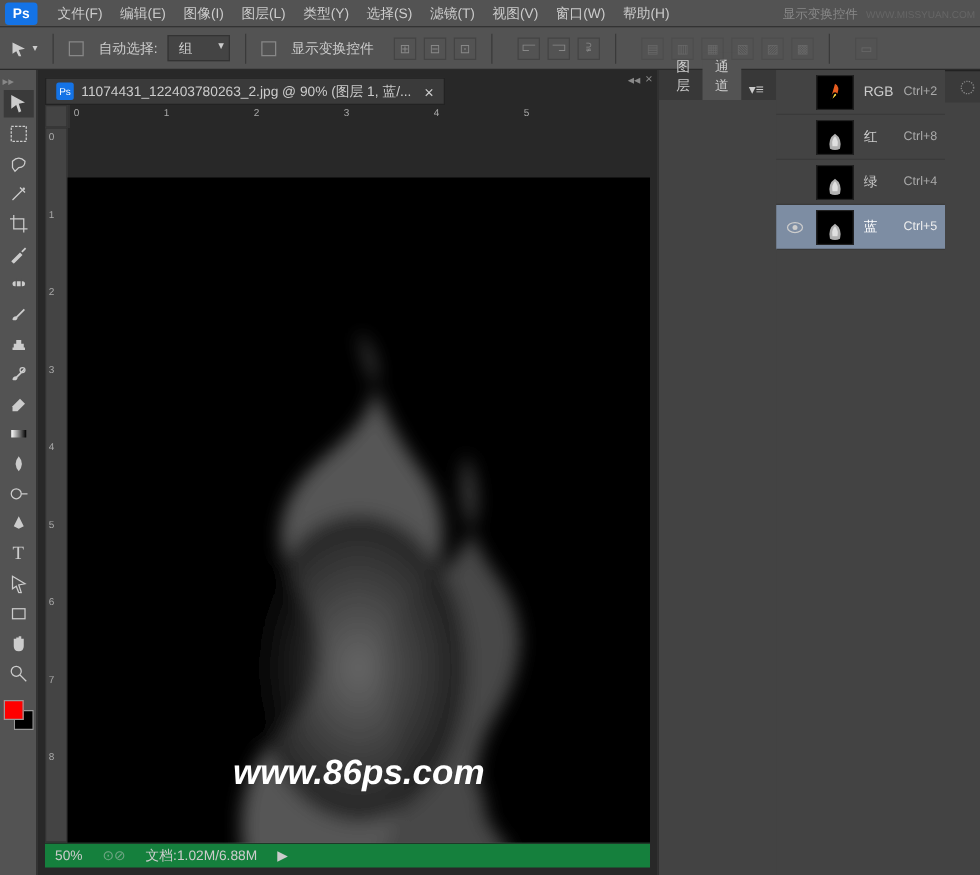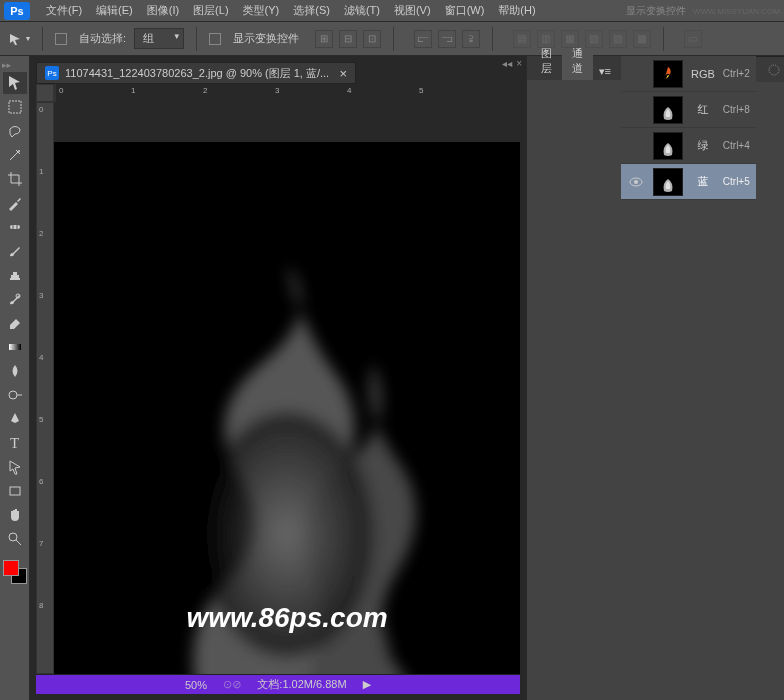--- a/index.html
+++ b/index.html
@@ -32,27 +32,27 @@
 .doc-tab .close { margin-left: auto; font-size: 13px; cursor: pointer; }
 .ruler-corner { width: 18px; height: 18px; background: #444; border: 1px solid #333; }
 .ruler-h { height: 18px; background: #444; border: 1px solid #333; display: flex; font-size: 8px; color: #aaa; position: relative; }
 .ruler-h span { position: absolute; top: 1px; }
 .ruler-v { width: 18px; background: #444; border: 1px solid #333; font-size: 8px; color: #aaa; position: relative; }
 .ruler-v span { position: absolute; left: 2px; }
 .canvas-row { display: flex; flex: 1; }
 .canvas { flex: 1; background: #000; position: relative; overflow: hidden; margin-top: 40px; }
 .smoke { position: absolute; inset: 0; }
 .watermark { position: absolute; bottom: 40px; left: 50%; transform: translateX(-50%); color: #fff; font-size: 28px; font-weight: bold; font-style: italic; font-family: Arial; }
-.statusbar { height: 20px; background: #6d28d9; display: flex; align-items: center; padding: 0 8px; gap: 16px; font-size: 11px; border-top: 1px solid #222; justify-content: center; }
+.statusbar { height: 20px; background: #15803d; display: flex; align-items: center; padding: 0 8px; gap: 16px; font-size: 11px; border-top: 1px solid #222; }
 .panels { width: 258px; background: #434343; display: flex; flex-direction: row; border-left: 1px solid #2a2a2a; }
 .panel-tabs { height: 24px; display: flex; align-items: flex-end; padding: 0 4px; background: #383838; }
 .panel-tab { padding: 4px 10px; font-size: 11px; cursor: pointer; }
 .panel-tab.active { background: #535353; }
 .panel-menu { margin-left: auto; padding: 2px 6px; font-size: 11px; cursor: pointer; }
-.channels-list { flex: 1; background: #434343; text-align: center; }
+.channels-list { flex: 1; background: #434343; }
 .channel-row { height: 36px; display: flex; align-items: center; padding: 0 6px; gap: 8px; border-bottom: 1px solid #3a3a3a; cursor: pointer; }
 .channel-row.selected { background: #7d8da3; color: #fff; }
 .vis-toggle { width: 18px; height: 18px; display: flex; align-items: center; justify-content: center; }
 .eye { width: 14px; height: 10px; }
 .channel-thumb { width: 30px; height: 28px; background: #000; border: 1px solid #222; display: flex; align-items: center; justify-content: center; overflow: hidden; }
 .channel-name { flex: 1; font-size: 11px; }
 .channel-shortcut { font-size: 10px; color: #aaa; }
 .channel-row.selected .channel-shortcut { color: #eee; }
 .panel-footer { height: 26px; background: #3a3a3a; display: flex; align-items: center; justify-content: flex-end; gap: 12px; padding: 0 10px; border-top: 1px solid #222; }
 .footer-icon { width: 16px; height: 16px; display: flex; align-items: center; justify-content: center; cursor: pointer; opacity: 0.7; }

